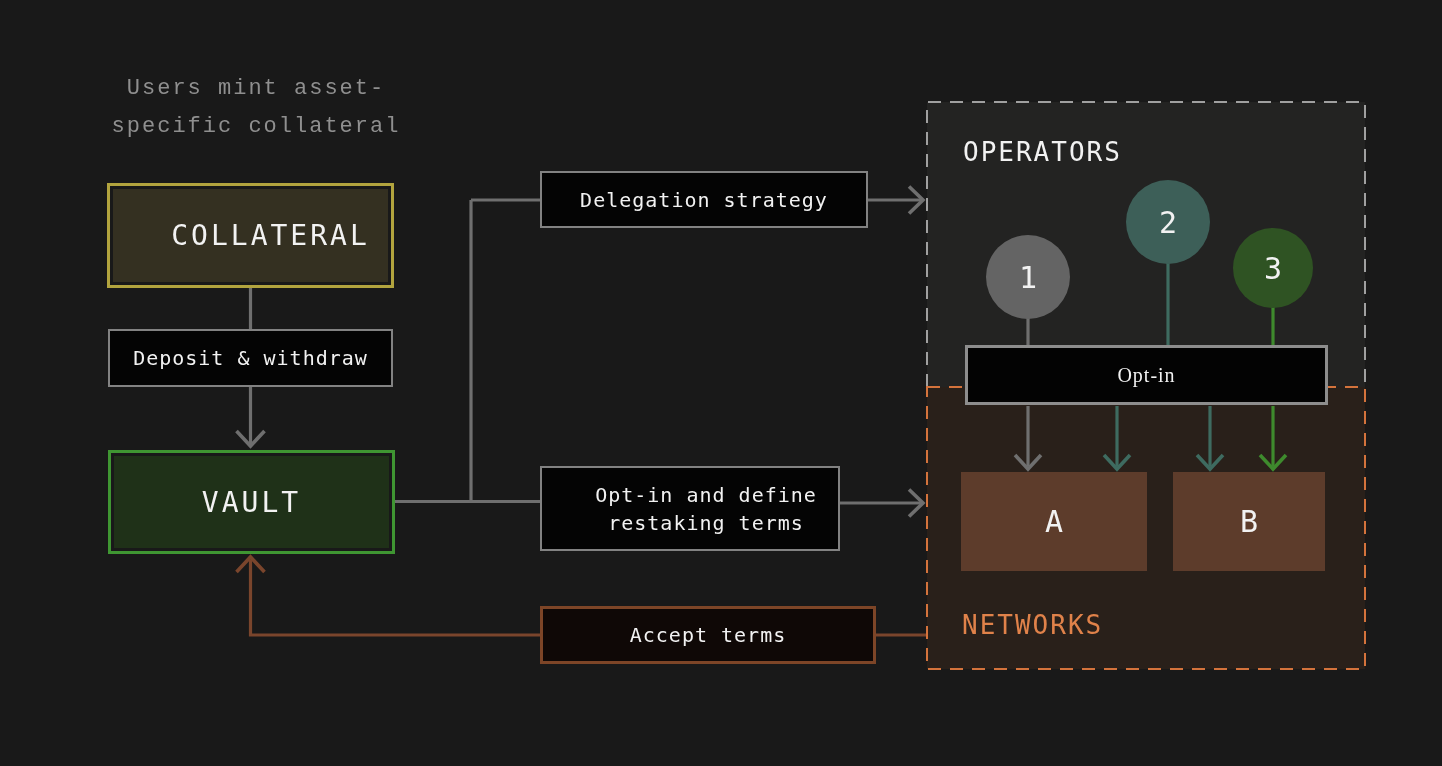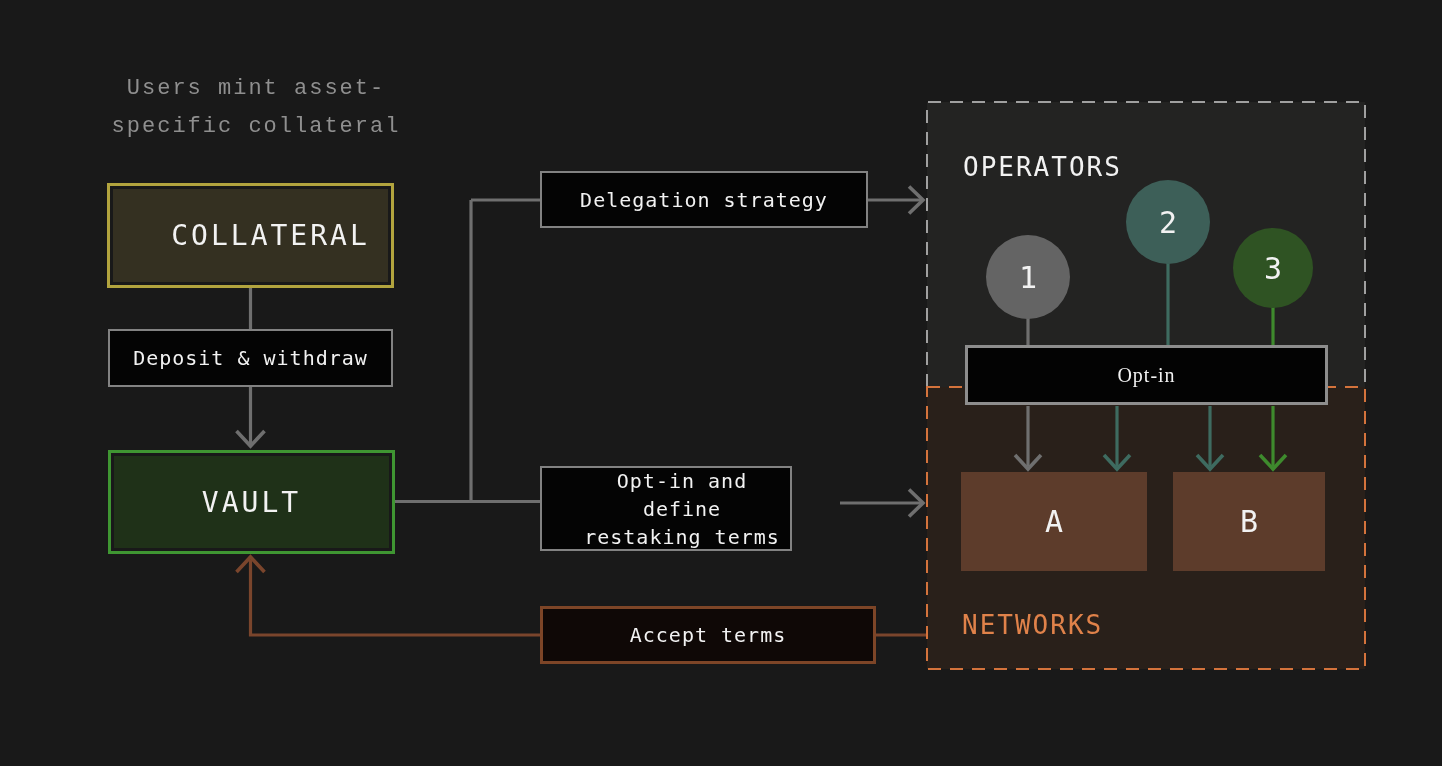--- a/index.html
+++ b/index.html
@@ -53,42 +53,42 @@
   .tagbox {
     display: flex; flex-direction: column; align-items: center; justify-content: center;
     color: var(--text-white, #f2f2f2);
     font-size: 20px; letter-spacing: 1px; line-height: 28px;
     border: 2px solid var(--box-border, #828282);
     background: var(--box-fill, #040404);
     text-align: center;
   }
   .deposit    { left: 108px; top: 329px; width: 285px; height: 58px; }
   .delegation { left: 540px; top: 171px; width: 328px; height: 57px; }
-  .optdefine  { left: 540px; top: 466px; width: 252px; height: 85px; padding-left: 32px; }
+  .optdefine  { left: 540px; top: 466px; width: 300px; height: 85px; padding-left: 32px; }
   .accept {
     left: 540px; top: 606px; width: 336px; height: 58px;
     border: 3px solid var(--accept-border, #7d4527);
     background: var(--accept-fill, #0f0806);
   }
   .optin {
     left: 965px; top: 345px; width: 363px; height: 60px;
     border: 3px solid var(--optin-border, #8d8d8d);
     background: #030303;
     font-family: Liberation Serif, serif;
   }
 
   
   .note {
     left: 110px; top: 70px; width: 292px;
     color: var(--note-text, #8f8f8f);
     font-size: 22px; letter-spacing: 2px; line-height: 38px;
     text-align: center; white-space: nowrap; font-family: Liberation Mono, monospace;
   }
   .ops-title {
-    left: 963px; top: 152px;
+    left: 963px; top: 137px;
     color: var(--text-white, #f0f0f0);
     font-size: 26px; letter-spacing: 2px;
   }
   .net-title {
     left: 962px; top: 610px;
     color: var(--networks-label, #e0824a);
     font-size: 26px; letter-spacing: 2px;
   }
 
   

